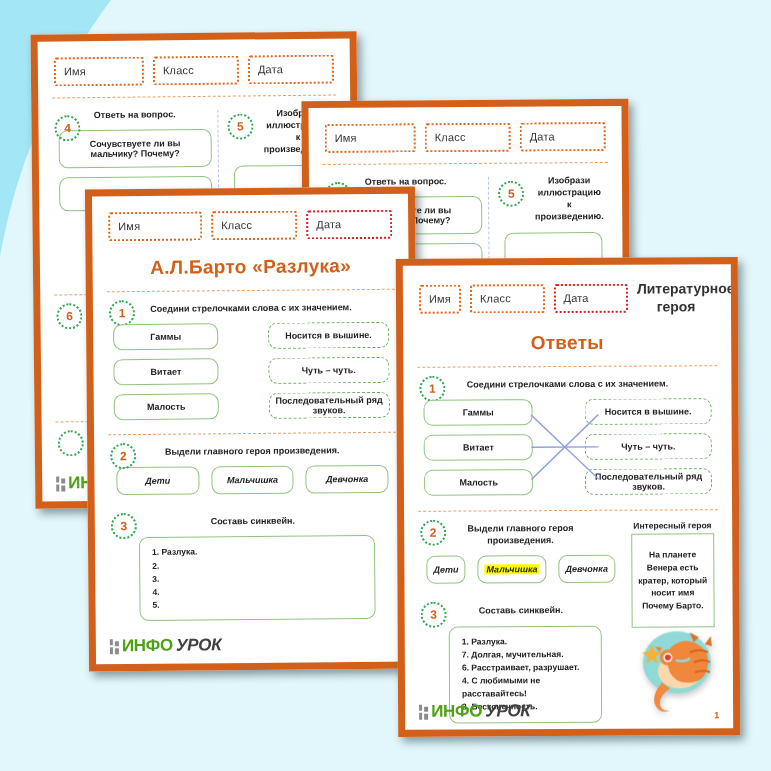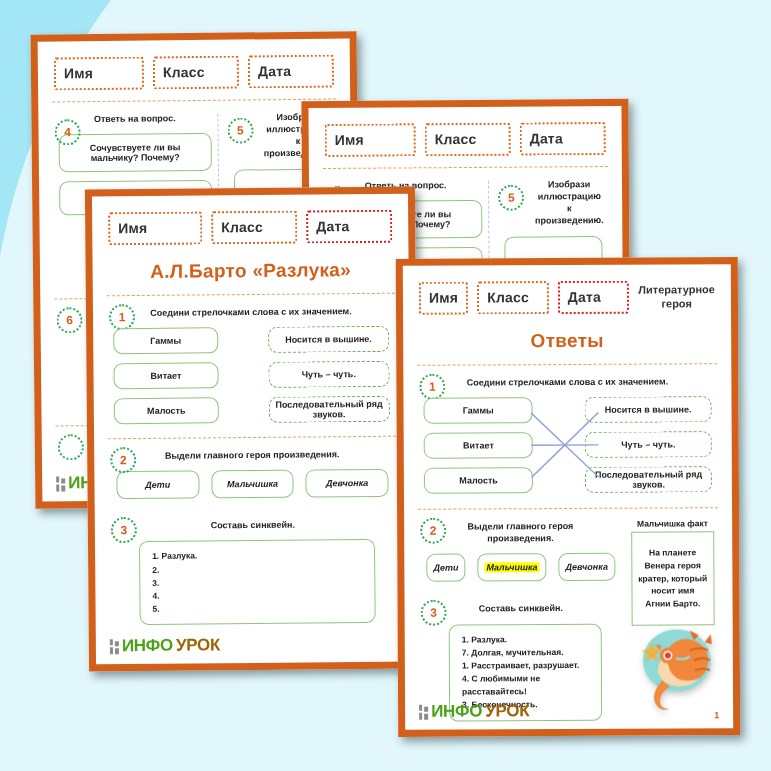--- a/index.html
+++ b/index.html
@@ -26,28 +26,28 @@
     box-shadow:4px 5px 9px rgba(20,40,45,.45);
     box-sizing:border-box;overflow:hidden;
     color:#2b2b2b;
   }
   .sheet-inner{position:absolute;inset:0;padding:10px 14px;box-sizing:border-box;}
 
   
   .hdr-row{display:flex;align-items:center;gap:9px;padding:6px 2px 8px 2px;}
   .fld{
     border:2px dotted #e0671d;border-radius:3px;
-    padding:6px 8px 7px 8px;font-size:14px;font-weight:bold;color:#333;
+    padding:6px 8px 7px 8px;font-size:11px;font-weight:normal;color:#333;
     letter-spacing:.2px;box-sizing:border-box;
   }
   .fld.red{border-color:#e11b1b;}
   .fld.name{flex:1 1 auto;}
   .fld.klass{width:86px;}
   .fld.date{width:86px;}
-  .subj{font-size:11px;font-weight:bold;text-align:center;line-height:1.25;width:78px;color:#333;}
+  .subj{font-size:14px;font-weight:bold;text-align:center;line-height:1.25;width:78px;color:#333;}
 
   .page-title{
     text-align:center;color:#d2601a;font-weight:bold;
     font-size:19px;padding:8px 0 9px 0;letter-spacing:.3px;
   }
   .divider{border-top:1.5px dashed #e8a06a;margin:3px 0 0 0;}
 
   .task{position:relative;padding:9px 0 4px 0;}
   .tnum{
     position:absolute;left:2px;top:8px;width:26px;height:26px;border-radius:50%;
@@ -90,21 +90,21 @@
 
   .footer{position:absolute;left:14px;right:14px;bottom:8px;display:flex;align-items:flex-end;justify-content:space-between;}
   .logo{display:flex;align-items:center;gap:3px;font-weight:bold;font-size:17px;letter-spacing:-.3px;}
   .logo .bars{display:inline-block;width:9px;height:15px;position:relative;}
   .logo .bars i{position:absolute;background:#8c8c8c;display:block;}
   .logo .bars i:nth-child(1){left:0;top:0;width:3px;height:6px;}
   .logo .bars i:nth-child(2){left:0;top:8px;width:3px;height:7px;}
   .logo .bars i:nth-child(3){left:5px;top:2px;width:4px;height:5px;}
   .logo .bars i:nth-child(4){left:5px;top:9px;width:4px;height:6px;}
   .logo .g{color:#4ca215;}
-  .logo .s{color:#a16207;}
+  .logo .s{color:#404040;font-style:italic;}
   .pagenum{color:#d2601a;font-size:9px;font-weight:bold;}
 
   .fact-title{font-size:8.5px;font-weight:bold;text-align:center;color:#222;margin-bottom:3px;}
   .fact-box{
     border:1.6px solid #8fc47e;background:#fff;font-size:8.5px;font-weight:bold;
     color:#222;text-align:center;line-height:1.5;padding:14px 6px;box-sizing:border-box;
   }
 
   .two-col{display:flex;gap:0;}
   .two-col .col-l{flex:1 1 58%;position:relative;}
@@ -371,29 +371,29 @@
             <div class="obox"><span class="mark">Мальчишка</span></div>
             <div class="obox">Девчонка</div>
           </div>
         </div>
         <div class="task">
           <div class="tnum">3</div>
           <div class="tprompt">Составь синквейн.</div>
           <div class="obox synq">
             <div>1. Разлука.</div>
             <div>7. Долгая, мучительная.</div>
-            <div>1. Расстраивает, разрушает.</div>
+            <div>6. Расстраивает, разрушает.</div>
             <div>4. С любимыми не расставайтесь!</div>
             <div>3. Бесконечность.</div>
           </div>
         </div>
       </div>
       <div style="flex:1 1 32%;padding:10px 4px 0 8px;box-sizing:border-box;position:relative;">
-        <div class="fact-title">Мальчишка факт</div>
-        <div class="fact-box">На планете Венера героя кратер, который носит имя Агнии Барто.</div>
+        <div class="fact-title">Интересный героя</div>
+        <div class="fact-box">На планете Венера есть кратер, который носит имя Почему Барто.</div>
         <div class="cat" style="left:8px;top:112px;">
           <svg viewBox="0 0 86 92">
             <ellipse cx="45" cy="40" rx="34" ry="31" fill="#8fd9d6"></ellipse>
             <path d="M30 60 q-12 14 -6 24 q5 8 14 4 q-9 1 -10 -6 q-1 -9 10 -16 z" fill="#f08a3c"></path>
             <ellipse cx="48" cy="49" rx="22" ry="17" fill="#fbd7ae"></ellipse>
             <path d="M38 26 q12 -12 26 -5 q14 7 12 22 q-2 15 -16 17 q-16 2 -22 -10 q-5 -13 0 -24 z" fill="#f0873a"></path>
             <path d="M62 20 l-4 -10 l9 5 z" fill="#e0702a"></path>
             <path d="M73 22 l6 -8 l1 10 z" fill="#e0702a"></path>
             <path d="M58 30 q10 -4 18 0" stroke="#d6641f" stroke-width="2" fill="none"></path>
             <path d="M62 40 q10 -4 16 0" stroke="#d6641f" stroke-width="2" fill="none"></path>

